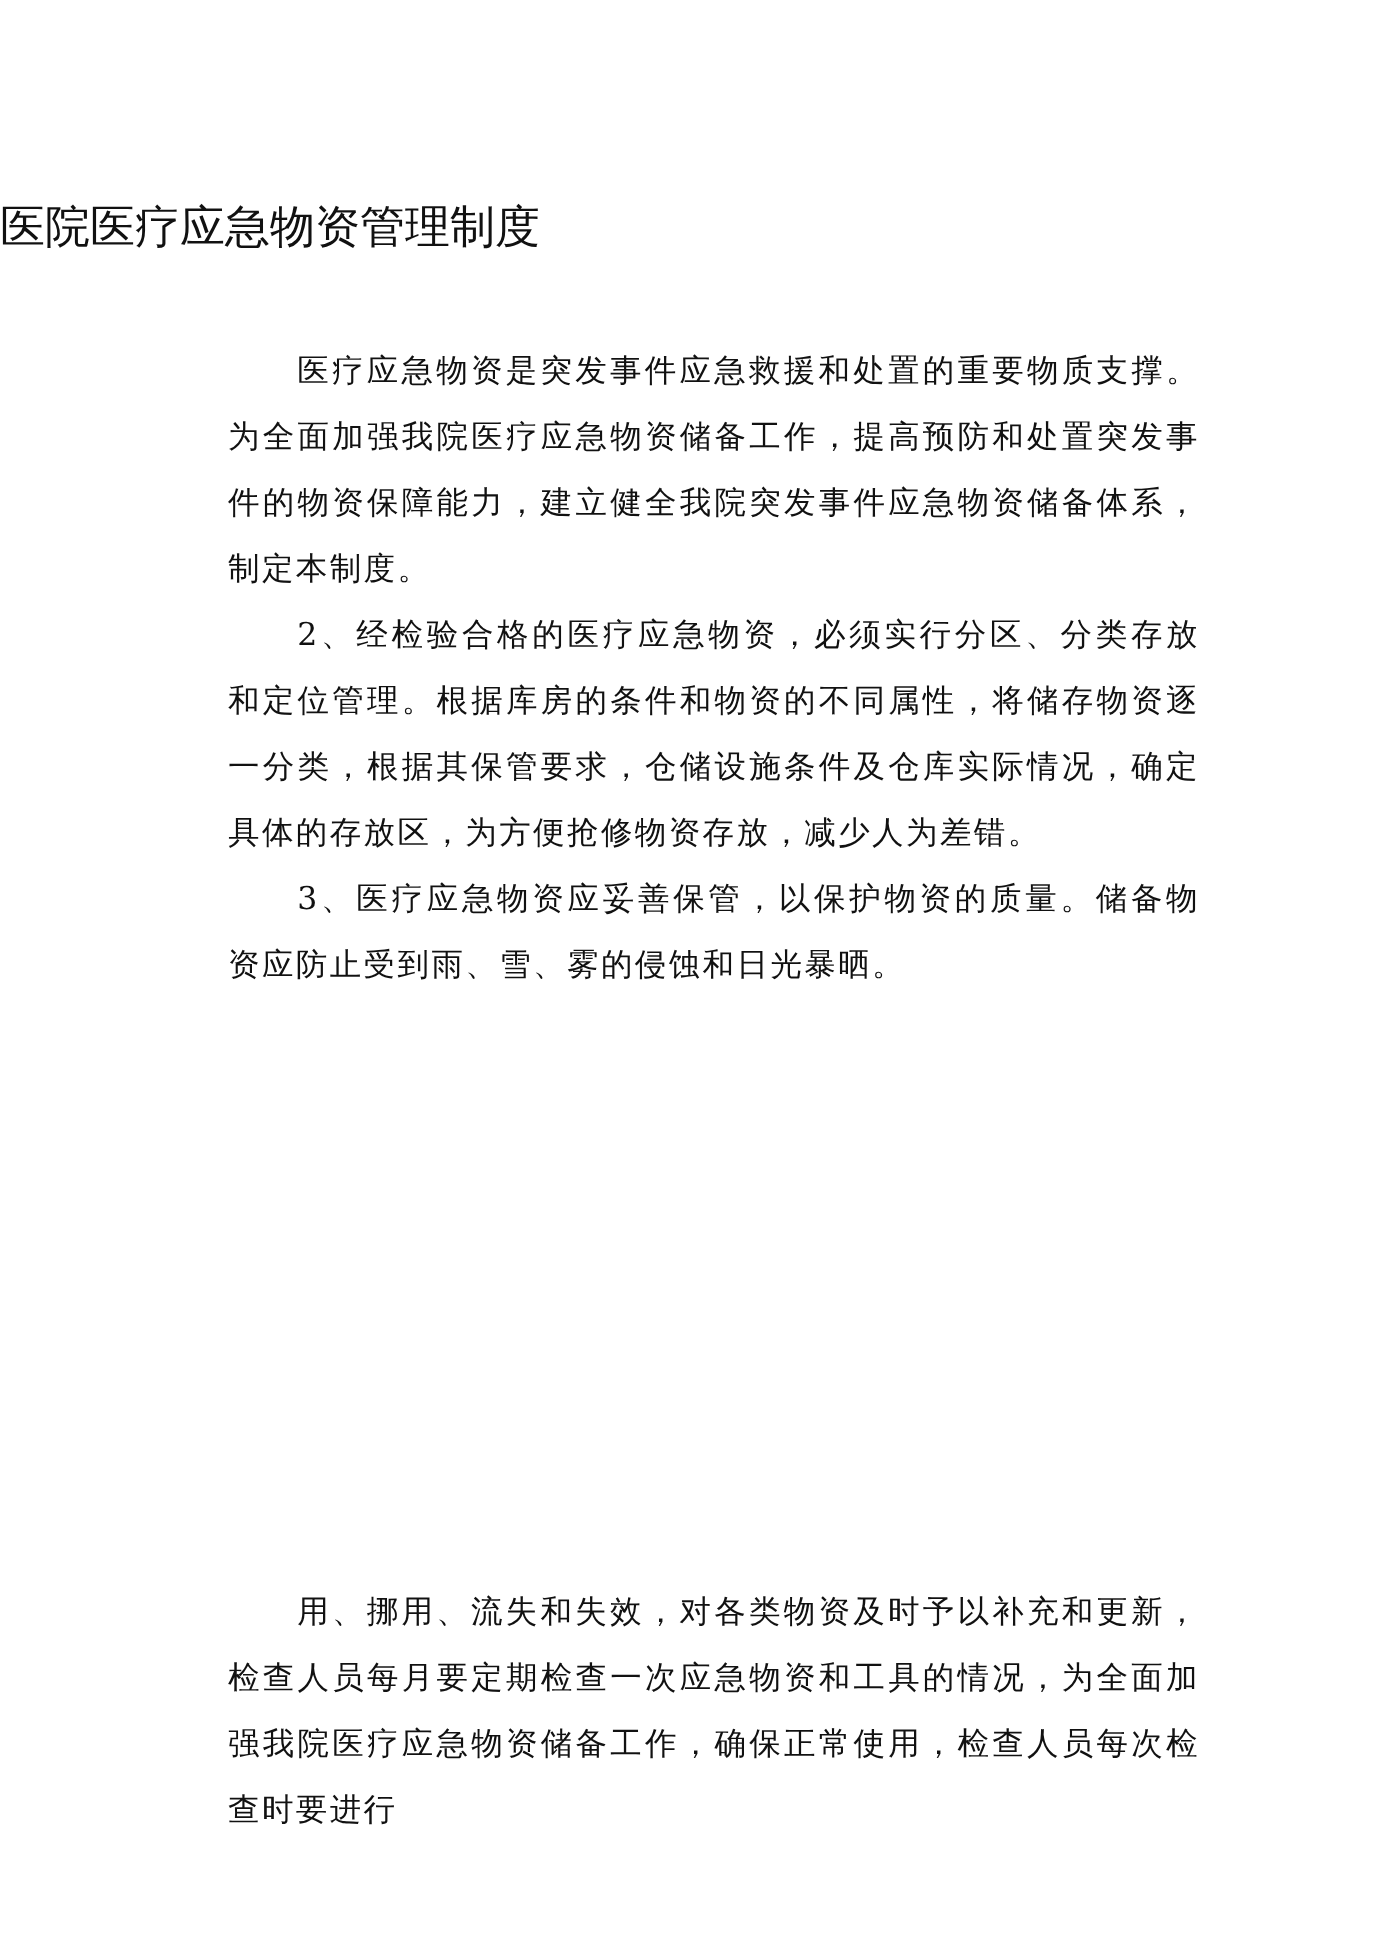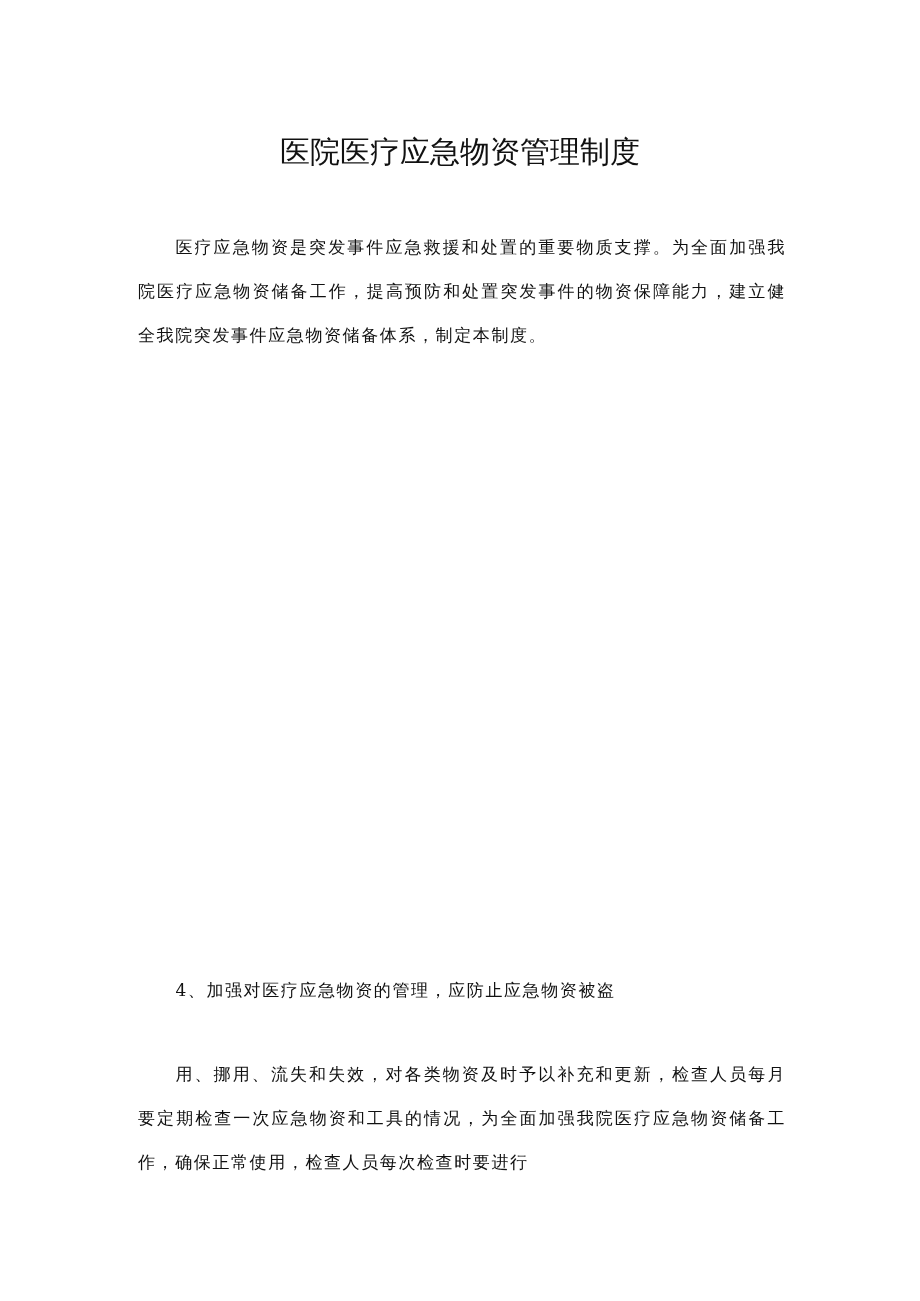--- a/index.html
+++ b/index.html
@@ -20,33 +20,33 @@
     left: 0; top: 0;
     width: 920px;
     height: 1301px;
     background: #ffffff;
   }
   .title {
     position: absolute;
     top: 112px;
     left: 0;
     width: 920px;
-    text-align: center;
+    text-align: left;
     font-size: 30px;
     line-height: 40px;
     letter-spacing: 0px;
     font-family: "DejaVu Sans", "Liberation Sans", sans-serif;
     font-weight: normal;
     color: #111;
   }
   .body {
     position: absolute;
-    left: 138px;
+    left: 152px;
     width: 648px;
-    font-size: 17px;
+    font-size: 21px;
     line-height: 44px;
     letter-spacing: 1.6px;
     text-align: justify;
     text-align-last: left;
   }
   .para {
     margin: 0;
     text-indent: 2.2em;
   }
   .block1 { top: 225px; }
@@ -54,22 +54,21 @@
   .block3 { top: 1052px; }
 </style>
 </head>
 <body>
 
 <div class="page">
   <h1 class="title">医院医疗应急物资管理制度</h1>
 
   <div class="body block1">
     <p class="para">医疗应急物资是突发事件应急救援和处置的重要物质支撑。为全面加强我院医疗应急物资储备工作，提高预防和处置突发事件的物资保障能力，建立健全我院突发事件应急物资储备体系，制定本制度。</p>
+    <p class="para">2、经检验合格的医疗应急物资，必须实行分区、分类存放和定位管理。根据库房的条件和物资的不同属性，将储存物资逐一分类，根据其保管要求，仓储设施条件及仓库实际情况，确定具体的存放区，为方便抢修物资存放，减少人为差错。</p>
+    <p class="para">3、医疗应急物资应妥善保管，以保护物资的质量。储备物资应防止受到雨、雪、雾的侵蚀和日光暴晒。</p>
   </div>
 
-  <div class="body block2">
-    <p class="para">4、加强对医疗应急物资的管理，应防止应急物资被盗</p>
-  </div>
 
   <div class="body block3">
     <p class="para">用、挪用、流失和失效，对各类物资及时予以补充和更新，检查人员每月要定期检查一次应急物资和工具的情况，为全面加强我院医疗应急物资储备工作，确保正常使用，检查人员每次检查时要进行</p>
   </div>
 </div>
 
 </body></html>

